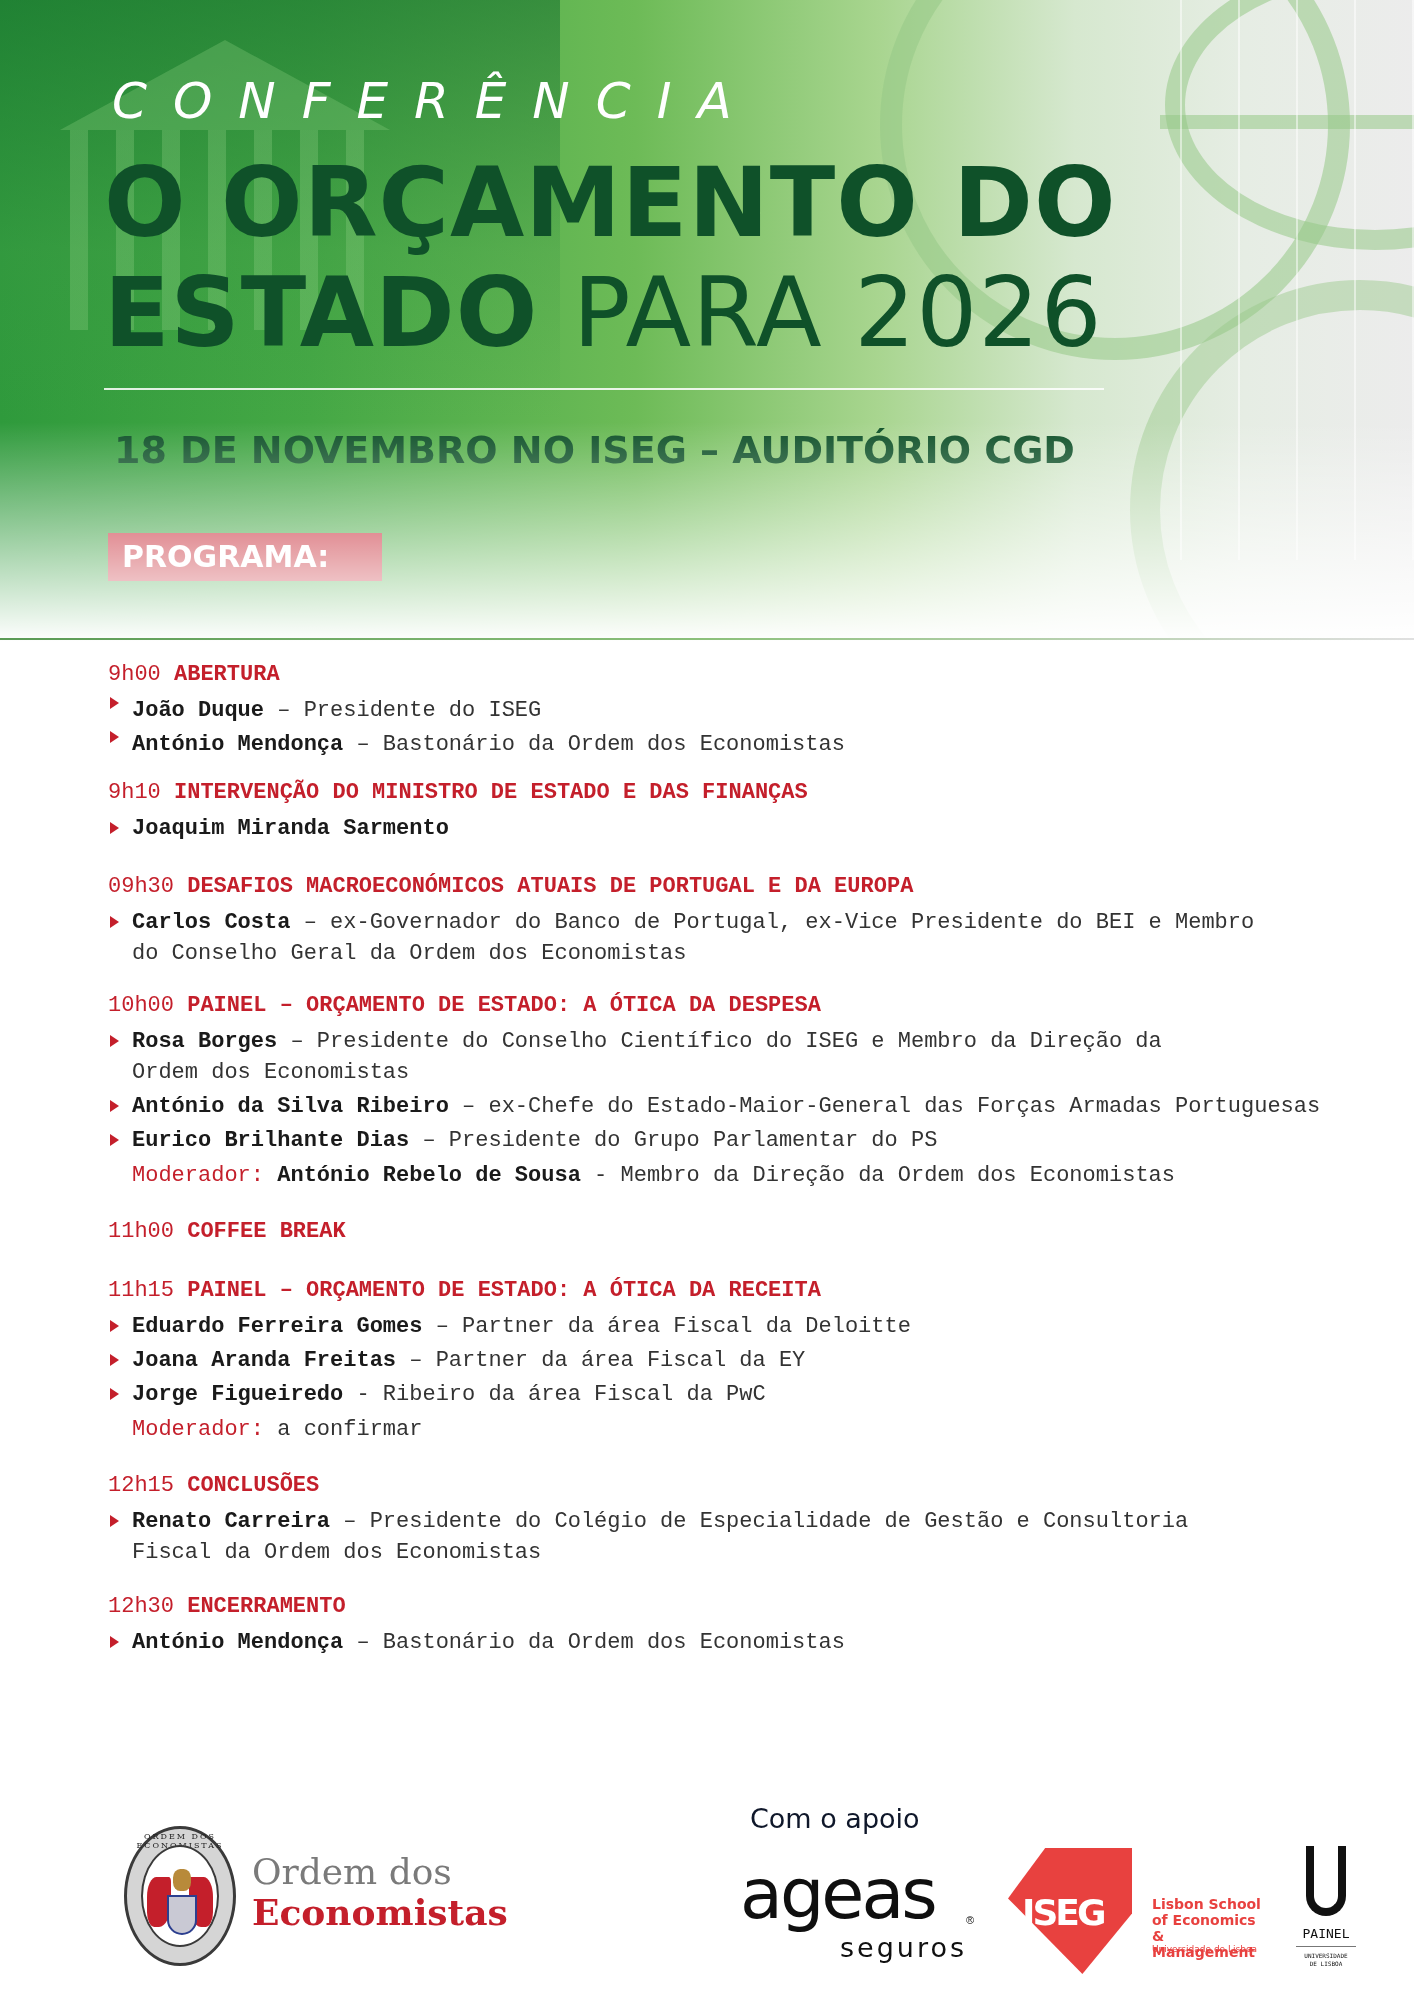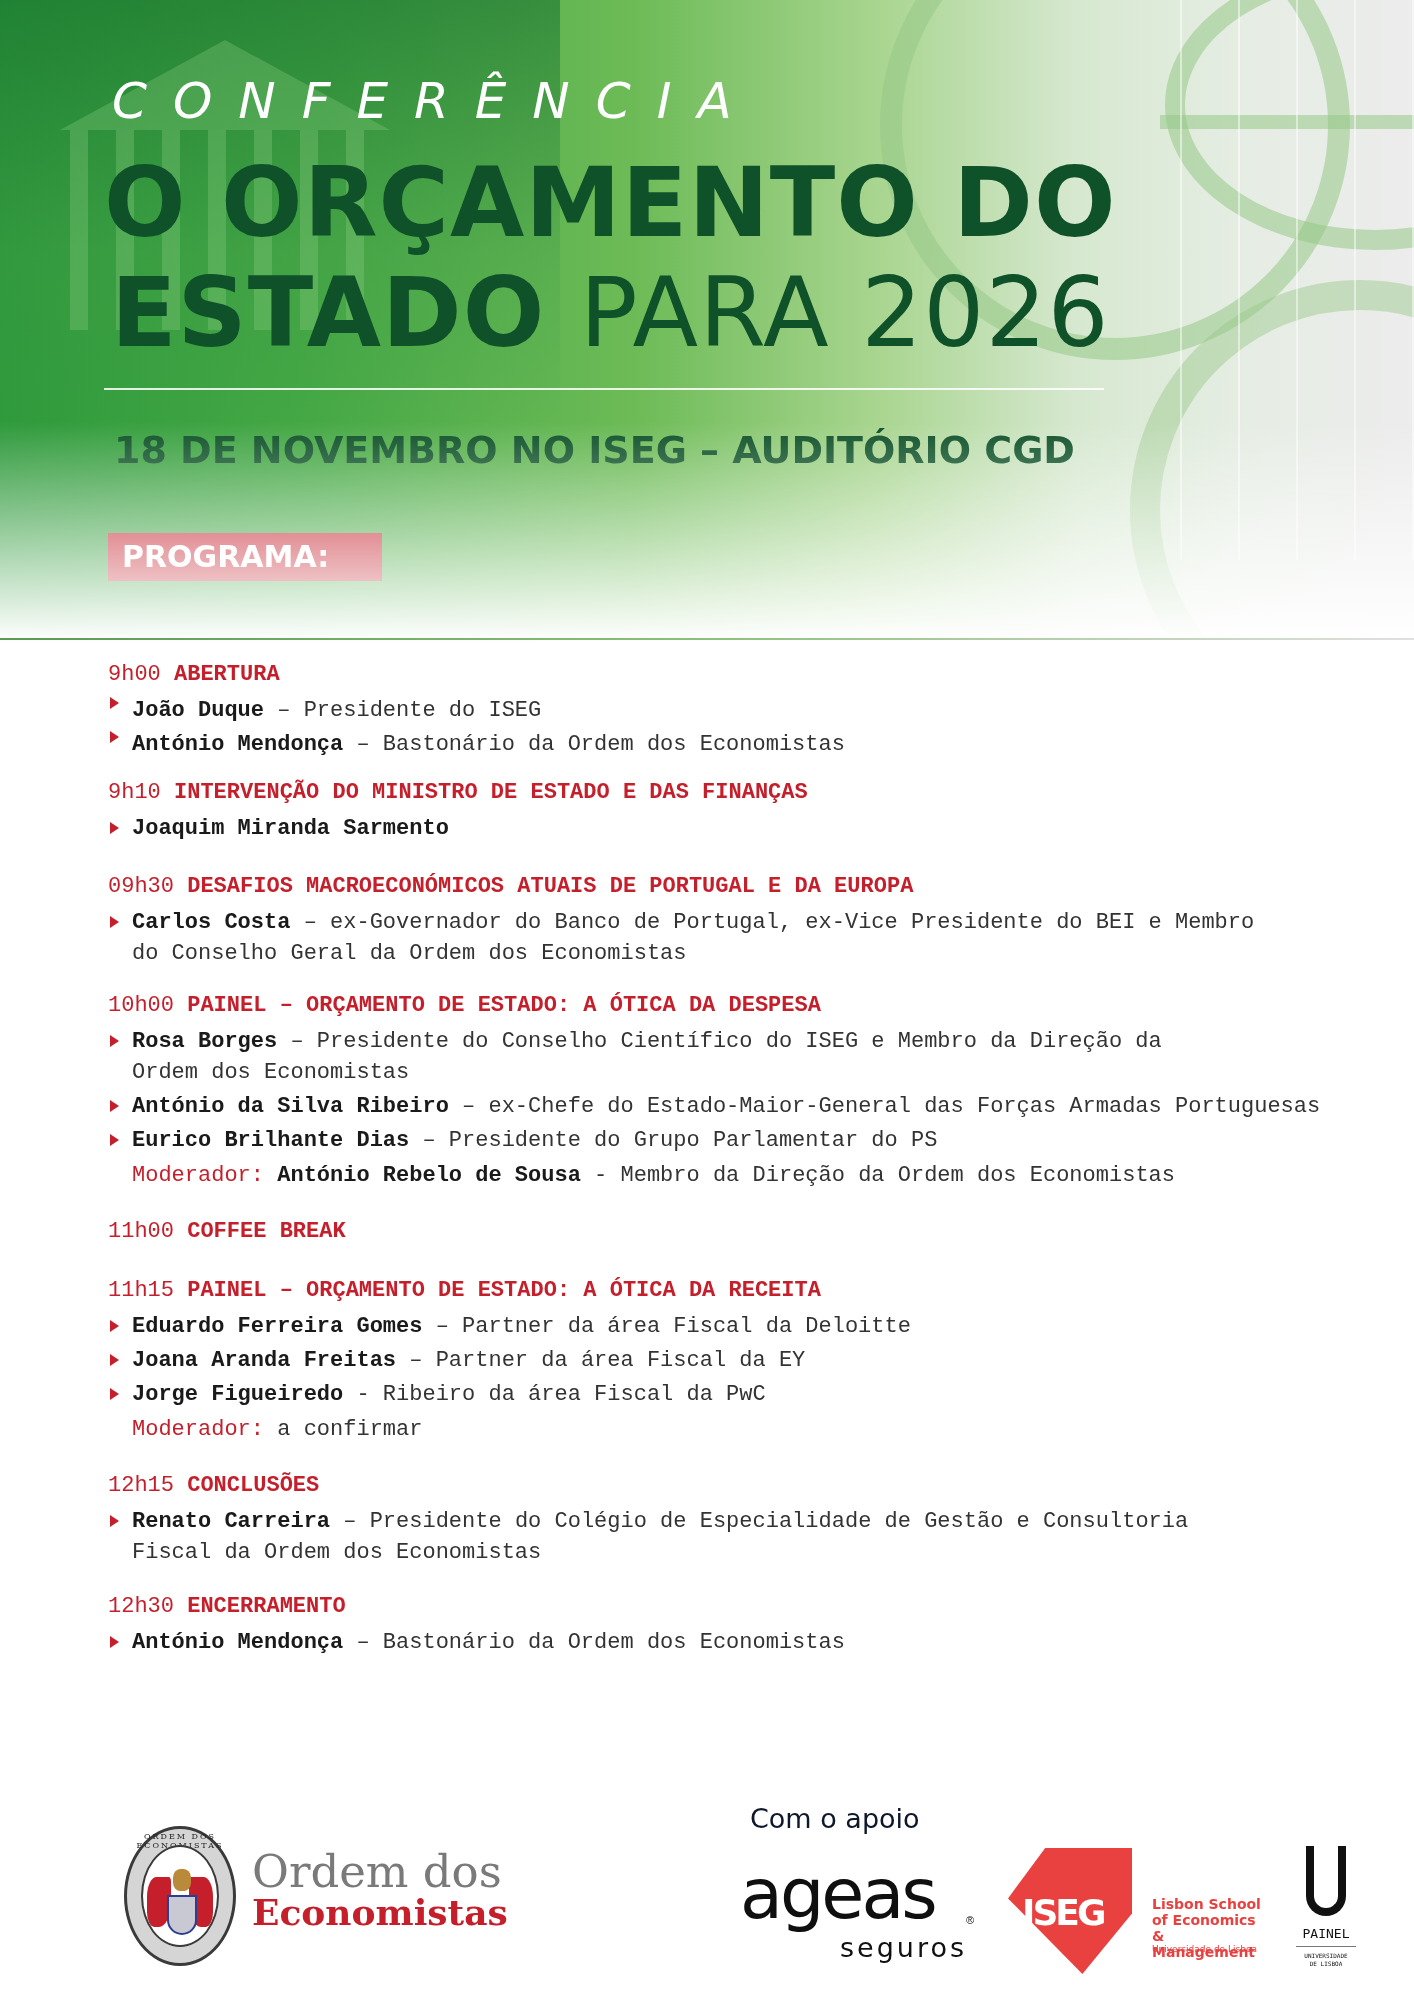--- a/index.html
+++ b/index.html
@@ -39,21 +39,21 @@
     position: absolute; left: 1180px; top: 0; width: 234px; height: 560px;
     background: repeating-linear-gradient(90deg, rgba(255,255,255,0.5) 0 2px, rgba(255,255,255,0) 2px 58px);
   }
 
   .conf {
     position: absolute; left: 112px; top: 72px; font-family: "DejaVu Sans", sans-serif;
     font-style: italic; font-weight: 300; font-size: 50px; letter-spacing: 26px; color: #ffffff;
   }
   .title {
     position: absolute; left: 104px; top: 148px; color: #0f5129;
-    font-family: "DejaVu Sans", sans-serif; font-weight: bold; font-size: 96px; line-height: 110px; letter-spacing: 1px; text-align: center;
+    font-family: "DejaVu Sans", sans-serif; font-weight: bold; font-size: 96px; line-height: 110px; letter-spacing: 1px;
   }
   .title .light { font-weight: normal; }
   .hero-rule { position: absolute; left: 104px; top: 388px; width: 1000px; height: 2px; background: rgba(255,255,255,0.85); }
   .date {
     position: absolute; left: 114px; top: 428px; font-family: "DejaVu Sans", sans-serif; font-weight: bold;
     font-size: 38px; color: #0f5129; letter-spacing: 0px;
   }
   .prog-badge {
     position: absolute; left: 108px; top: 533px; width: 274px; height: 48px; background: #c41f2b;
     color: #fff; font-family: "DejaVu Sans", sans-serif; font-weight: bold; font-size: 30px; line-height: 48px; padding-left: 14px;
@@ -92,21 +92,21 @@
     background: #ffffff; border: 2px solid #3a3a3a; overflow: hidden;
   }
   .seal-shield {
     position: absolute; left: 24px; top: 48px; width: 30px; height: 40px; background: #c9c9d4;
     border-radius: 0 0 15px 15px; border: 2px solid #2c3f8f;
   }
   .seal-mantle-l { position: absolute; left: 4px; top: 30px; width: 24px; height: 50px; background: #c41f2b; border-radius: 40% 10% 50% 30%; }
   .seal-mantle-r { position: absolute; right: 4px; top: 30px; width: 24px; height: 50px; background: #c41f2b; border-radius: 10% 40% 30% 50%; }
   .seal-helm { position: absolute; left: 30px; top: 22px; width: 18px; height: 22px; background: #b88a3a; border-radius: 40%; }
   .seal-text { position: absolute; left: 0; top: 3px; width: 106px; text-align: center; font-family: "DejaVu Serif", serif; font-size: 8px; color: #222; letter-spacing: 2px; }
-  .ordem-name1 { position: absolute; left: 128px; top: 26px; font-family: "DejaVu Serif", serif; font-size: 45px; color: #7a7a7a; line-height: 40px; }
+  .ordem-name1 { position: absolute; left: 128px; top: 26px; font-family: "DejaVu Serif", serif; font-size: 36px; color: #7a7a7a; line-height: 40px; }
   .ordem-name2 { position: absolute; left: 128px; top: 66px; font-family: "DejaVu Serif", serif; font-weight: bold; font-size: 36px; color: #c41f2b; line-height: 40px; }
 
   .ageas { position: absolute; left: 740px; top: 1860px; width: 240px; height: 110px; }
   .ageas-word { position: absolute; left: 0; top: -6px; font-family: "DejaVu Sans", sans-serif; font-size: 70px; color: #0f0f0f; letter-spacing: -3px; line-height: 80px; text-align: right; }
   .ageas-reg { position: absolute; left: 226px; top: 54px; font-size: 11px; color: #111; }
   .ageas-sub { position: absolute; left: 100px; top: 72px; font-family: "DejaVu Sans", sans-serif; font-size: 27px; color: #111; letter-spacing: 3px; }
 
   .iseg { position: absolute; left: 1008px; top: 1848px; width: 260px; height: 130px; }
   .iseg-shape {
     position: absolute; left: 0; top: 0; width: 124px; height: 126px; background: #e8413f;

